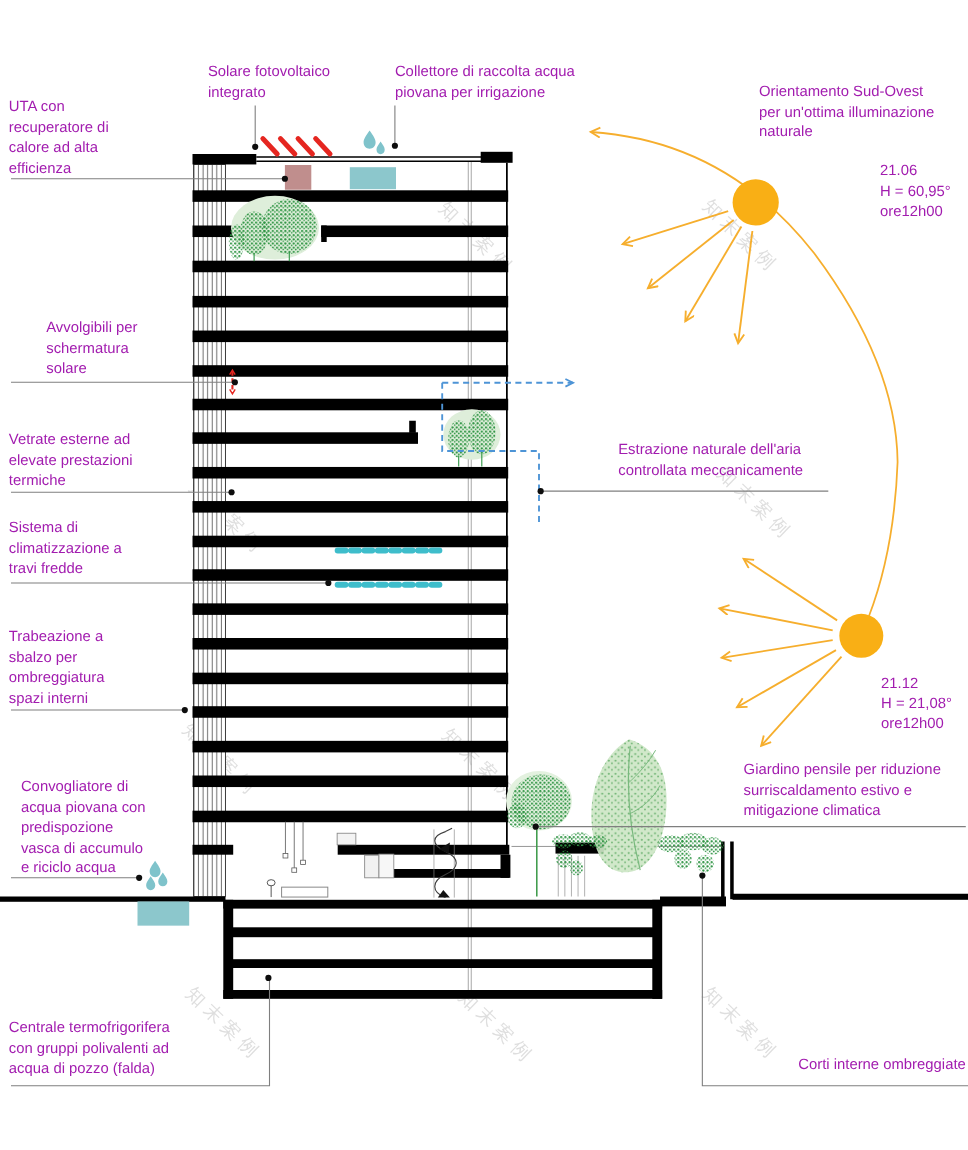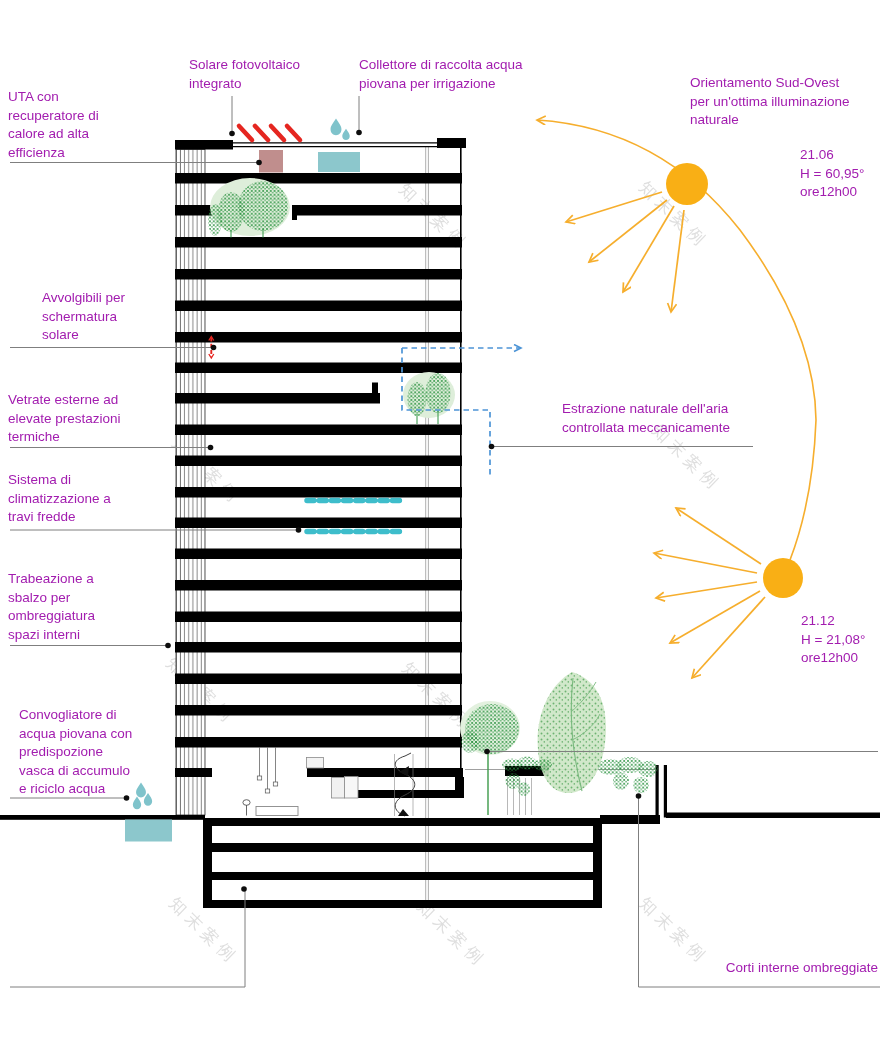--- a/index.html
+++ b/index.html
@@ -317,15 +317,21 @@
 ombreggiatura
 spazi interni</div>
   <div class="lbl" style="left:801px;top:612px;">21.12
 H = 21,08°
 ore12h00</div>
   <div class="lbl" style="left:19px;top:706px;">Convogliatore di
 acqua piovana con
 predispozione
 vasca di accumulo
 e riciclo acqua</div>
+  <div class="lbl" style="left:676px;top:691px;">Giardino pensile per riduzione
+surriscaldamento estivo e
+mitigazione climatica</div>
+  <div class="lbl" style="left:8px;top:925px;">Centrale termofrigorifera
+con gruppi polivalenti ad
+acqua di pozzo (falda)</div>
   <div class="lbl" style="right:2px;top:959px;text-align:left;">Corti interne ombreggiate</div>
 
 </div>
 
 </body></html>

